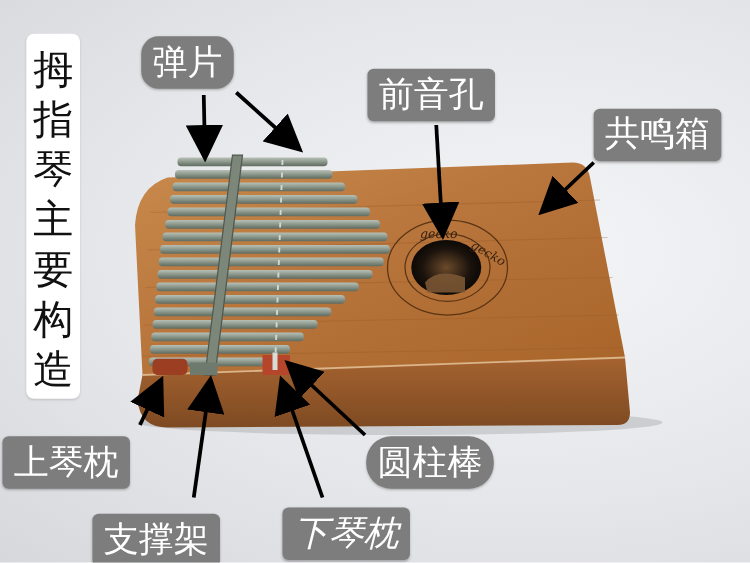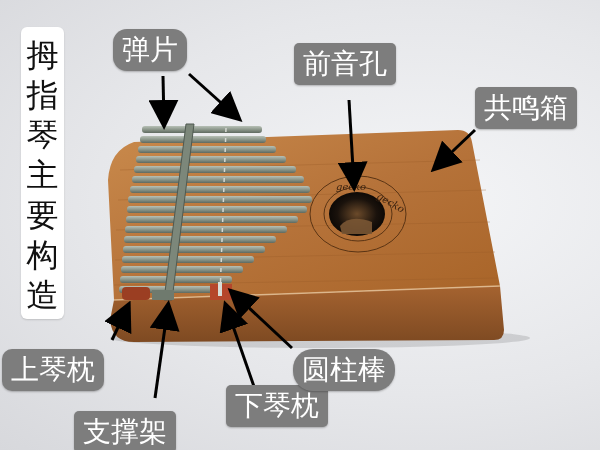--- a/index.html
+++ b/index.html
@@ -133,18 +133,18 @@
   <span class="title-char">拇</span>
   <span class="title-char">指</span>
   <span class="title-char">琴</span>
   <span class="title-char">主</span>
   <span class="title-char">要</span>
   <span class="title-char">构</span>
   <span class="title-char">造</span>
 </div>
 
 <div class="label" style="left:113px; top:29px;border-radius:14px;">弹片</div>
-<div class="label" style="left:294px; top:43px;text-align:right;">前音孔</div>
+<div class="label" style="left:294px; top:55px;text-align:right;">前音孔</div>
 <div class="label" style="left:475px; top:87px;font-family:Liberation Serif, serif;">共鸣箱</div>
-<div class="label" style="left:2px; top:349px;border-radius:10px;">上琴枕</div>
+<div class="label" style="left:2px; top:349px;">上琴枕</div>
 <div class="label" style="left:74px; top:411px;">支撑架</div>
-<div class="label" style="left:226px; top:385px;">下琴枕</div>
+<div class="label" style="left:226px; top:406px;font-style:italic;">下琴枕</div>
 <div class="label" style="left:293px; top:349px;border-radius:20px;">圆柱棒</div>
 
 </body></html>

